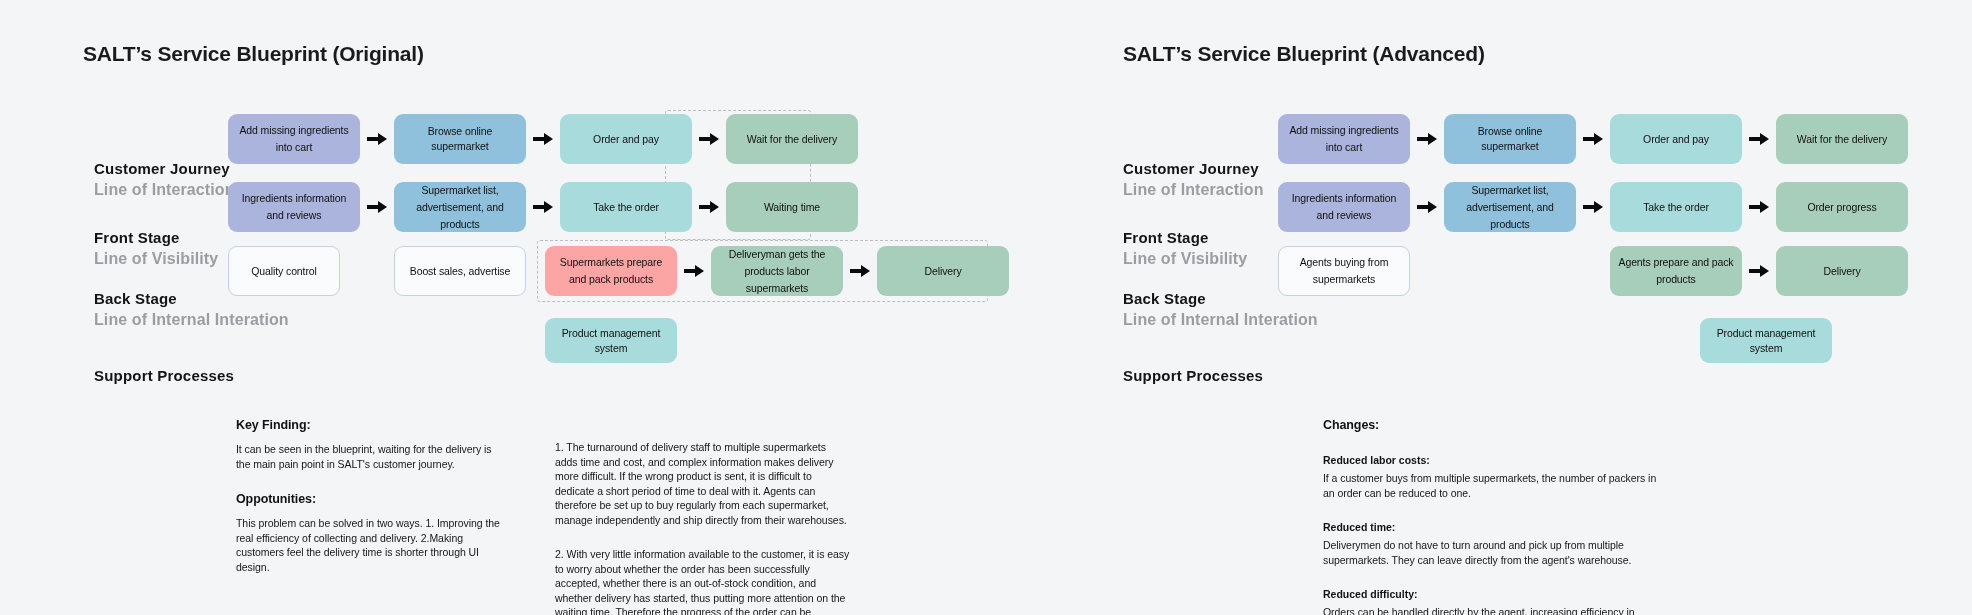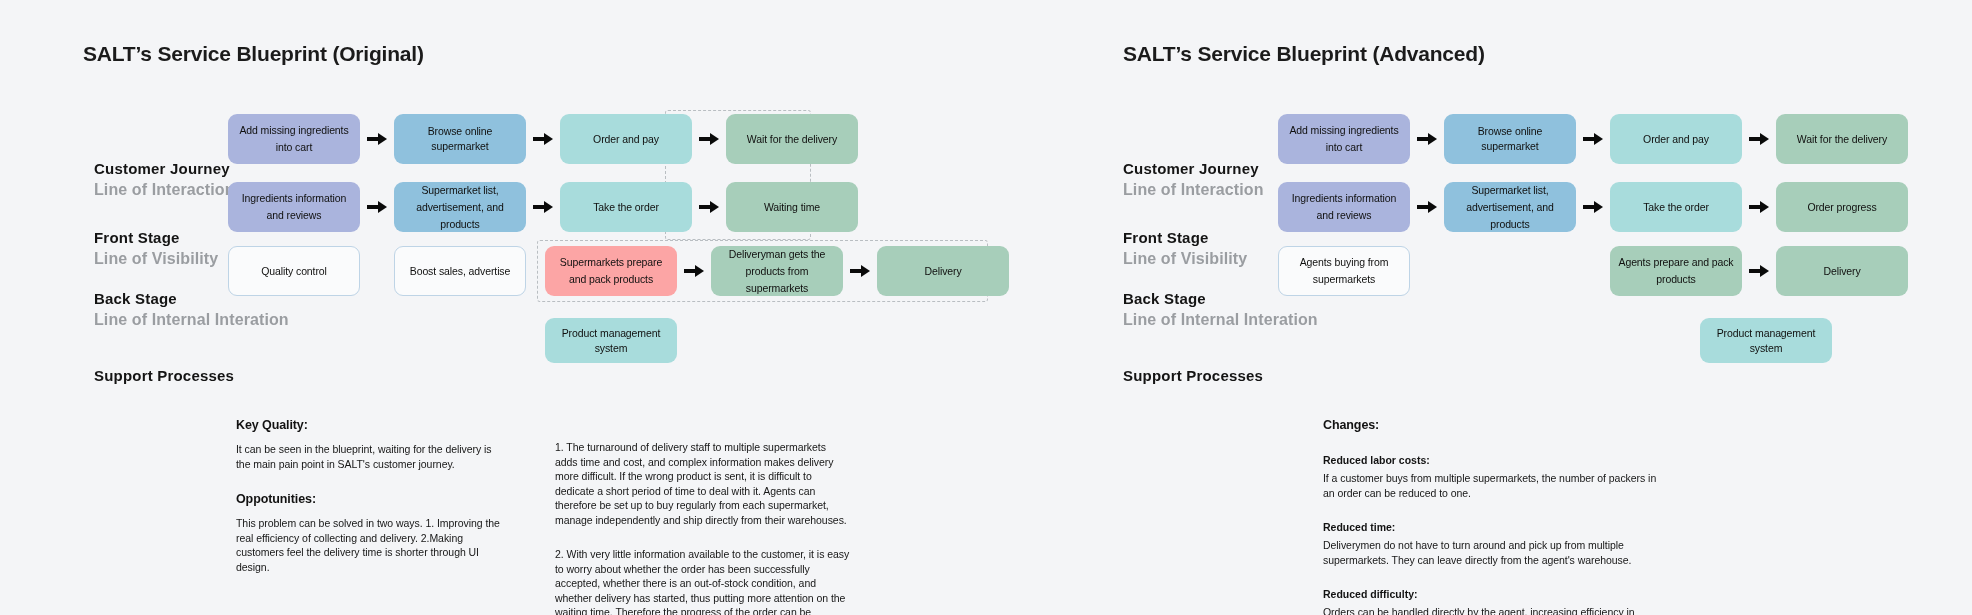--- a/index.html
+++ b/index.html
@@ -181,50 +181,50 @@
       <span class="box-text">Take the order</span>
     </div>
     <div class="arrow" style="left:699px; top:200px;">
       <span class="shaft"></span>
         <span class="head"></span>
     </div>
     <div class="box" style="left:726px; top:182px; width:132px; height:50px; background:#a7ceba;">
       <span class="box-text">Waiting time</span>
     </div>
 
-    <div class="box box-outline" style="left:228px; top:246px; width:132px; height:50px;">
+    <div class="box box-outline" style="left:228px; top:246px; width:112px; height:50px;">
       <span class="box-text">Quality control</span>
     </div>
     <div class="box box-outline" style="left:394px; top:246px; width:132px; height:50px;">
       <span class="box-text">Boost sales, advertise</span>
     </div>
     <div class="box two-line" style="left:545px; top:246px; width:132px; height:50px; background:#fca5a5;">
       <span class="box-text">Supermarkets prepare and pack products</span>
     </div>
     <div class="arrow" style="left:684px; top:264px;">
       <span class="shaft"></span>
         <span class="head"></span>
     </div>
     <div class="box two-line" style="left:711px; top:246px; width:132px; height:50px; background:#a7ceba;">
-      <span class="box-text">Deliveryman gets the products from supermarkets</span>
+      <span class="box-text">Deliveryman gets the products labor supermarkets</span>
     </div>
     <div class="arrow" style="left:850px; top:264px;">
       <span class="shaft"></span>
         <span class="head"></span>
     </div>
     <div class="box" style="left:877px; top:246px; width:132px; height:50px; background:#a7ceba;">
       <span class="box-text">Delivery</span>
     </div>
 
     <div class="box" style="left:545px; top:318px; width:132px; height:45px; background:#a8dcdc;">
       <span class="box-text">Product management system</span>
     </div>
 
     <div class="note" style="left:236px; top:417px; width:265px;">
-      <div class="note-h">Key Quality:</div>
+      <div class="note-h">Key Finding:</div>
       <div class="gap-sm"></div>
       <div class="note-p">It can be seen in the blueprint, waiting for the delivery is the main pain point in SALT's customer journey.</div>
       <div class="gap-md"></div>
       <div class="note-h">Oppotunities:</div>
       <div class="gap-sm"></div>
       <div class="note-p">This problem can be solved in two ways. 1. Improving the real efficiency of collecting and delivery. 2.Making customers feel the delivery time is shorter through UI design.</div>
     </div>
 
     <div class="note" style="left:555px; top:440px; width:295px;">
       <div class="note-p">1. The turnaround of delivery staff to multiple supermarkets adds time and cost, and complex information makes delivery more difficult. If the wrong product is sent, it is difficult to dedicate a short period of time to deal with it. Agents can therefore be set up to buy regularly from each supermarket, manage independently and ship directly from their warehouses.</div>

